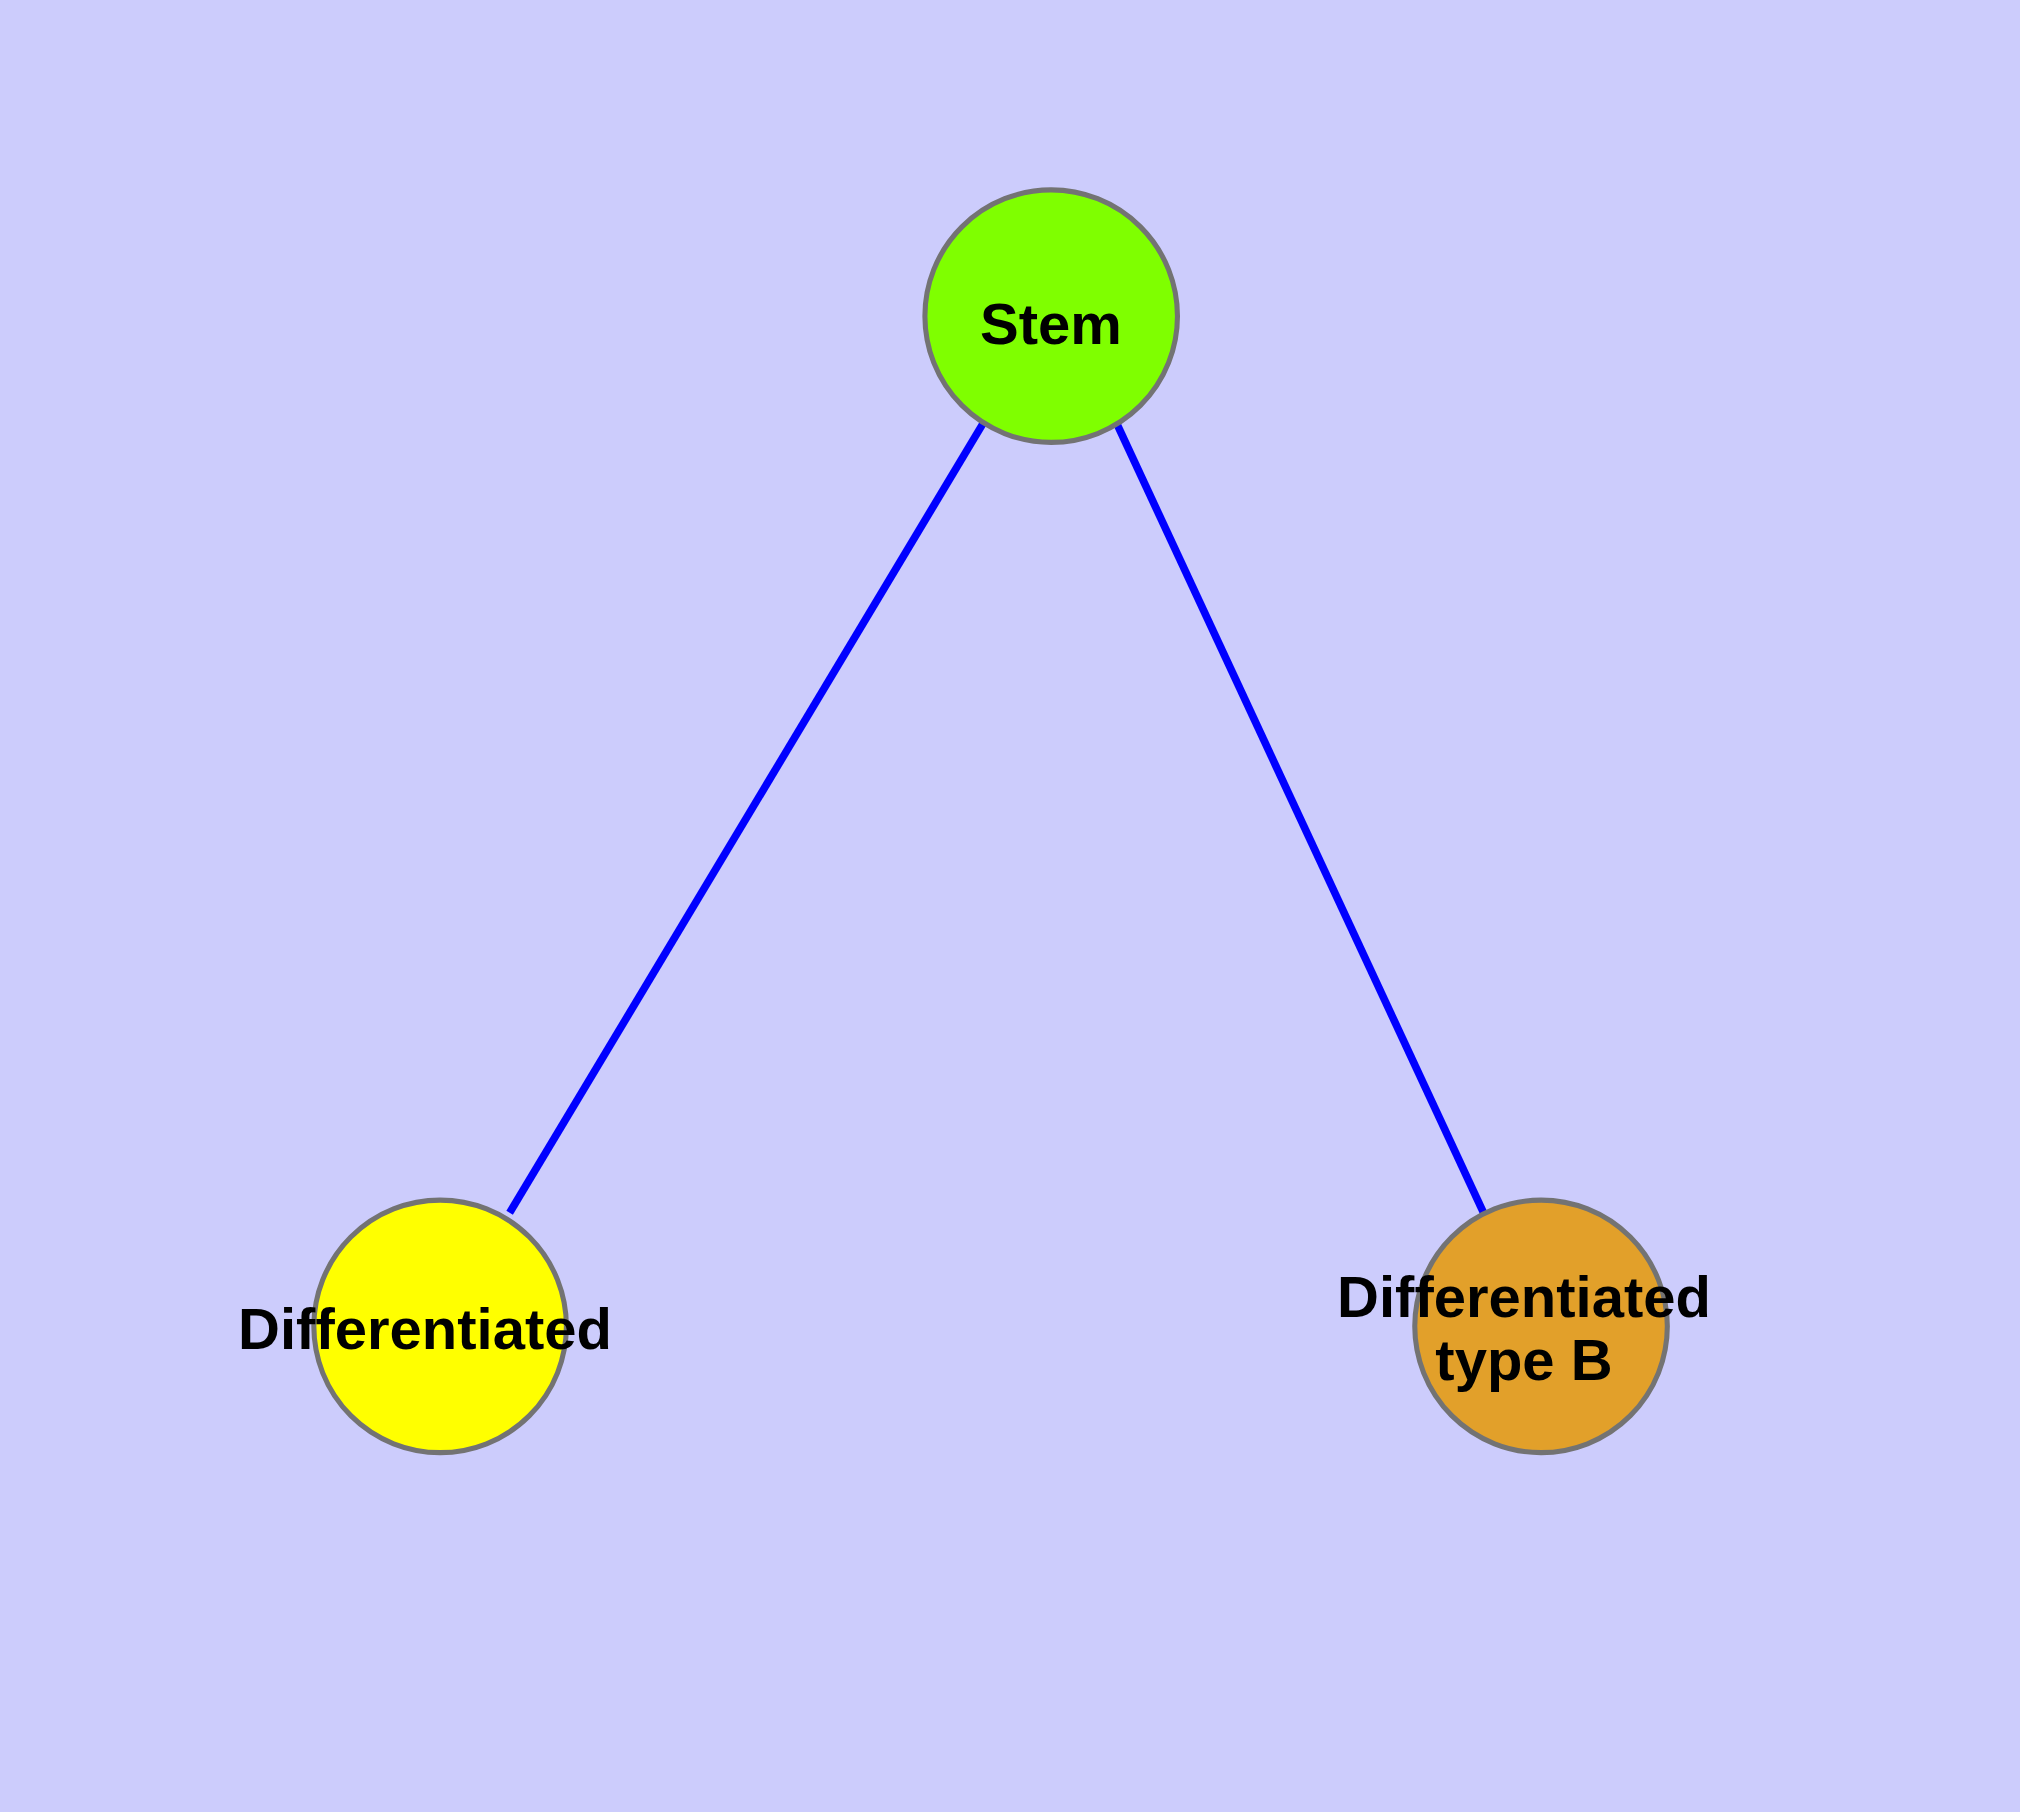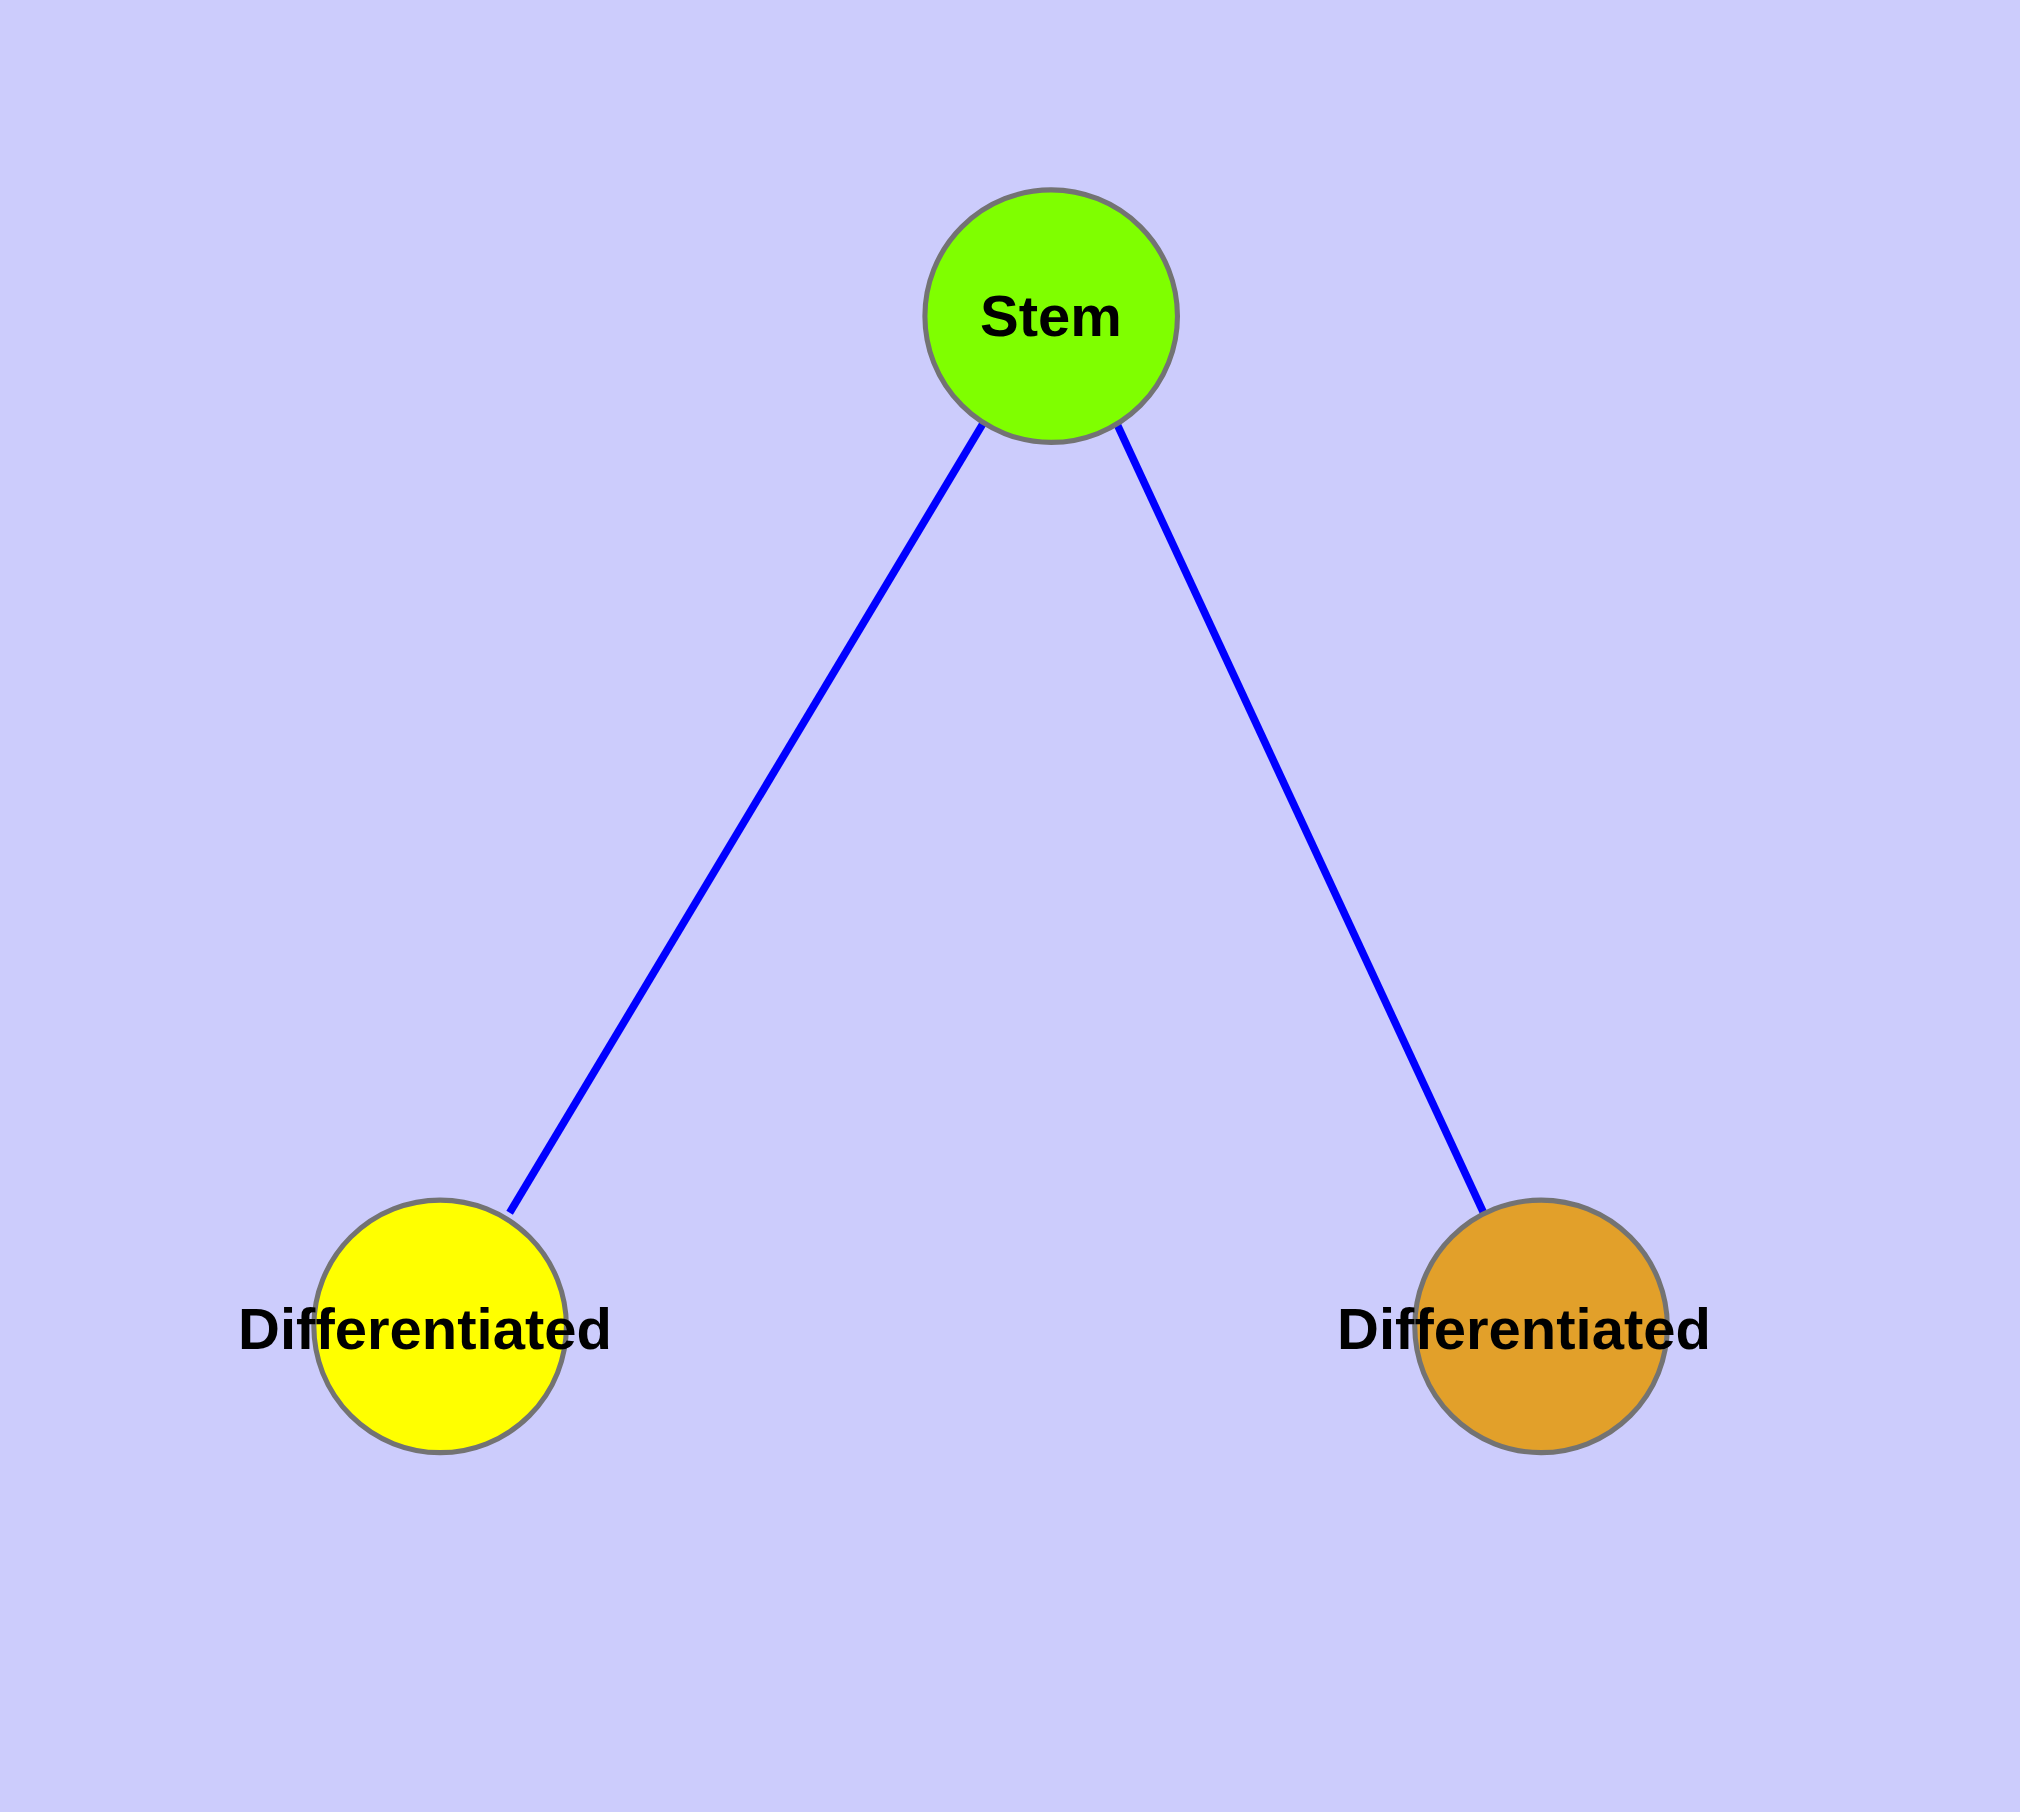--- a/index.html
+++ b/index.html
@@ -54,19 +54,19 @@
         <line x1="1317" y1="499" x2="1752" y2="1435" stroke="#0000ff" stroke-width="9" stroke-linecap="butt"></line>
       </g>
     <g id="node-layer">
         <circle cx="1240" cy="373" r="149" fill="#7fff00" stroke="#737373" stroke-width="6"></circle>
         <circle cx="519" cy="1565" r="149" fill="#ffff00" stroke="#737373" stroke-width="6"></circle>
         <circle cx="1818" cy="1565" r="149" fill="#e2a02a" stroke="#737373" stroke-width="6"></circle>
       </g>
   </svg>
 
   <div id="label-layer">
-      <div class="node-label" style="left: 1051px; top: 316px; font-size: 58px; color: rgb(0, 0, 0);"><div>Stem</div></div>
+      <div class="node-label" style="left: 1051px; top: 324px; font-size: 58px; color: rgb(0, 0, 0);"><div>Stem</div></div>
       <div class="node-label" style="left: 425px; top: 1329px; font-size: 58px; color: rgb(0, 0, 0);"><div>Differentiated</div></div>
-      <div class="node-label" style="left: 1524px; top: 1329px; font-size: 58px; color: rgb(0, 0, 0);"><div>Differentiated</div></div>
+      <div class="node-label" style="left: 1524px; top: 1329px; font-size: 58px; color: rgb(0, 0, 0);"><div>Differentiated</div><div>type B</div></div>
     </div>
 
 </div>
 
 
 </body></html>

